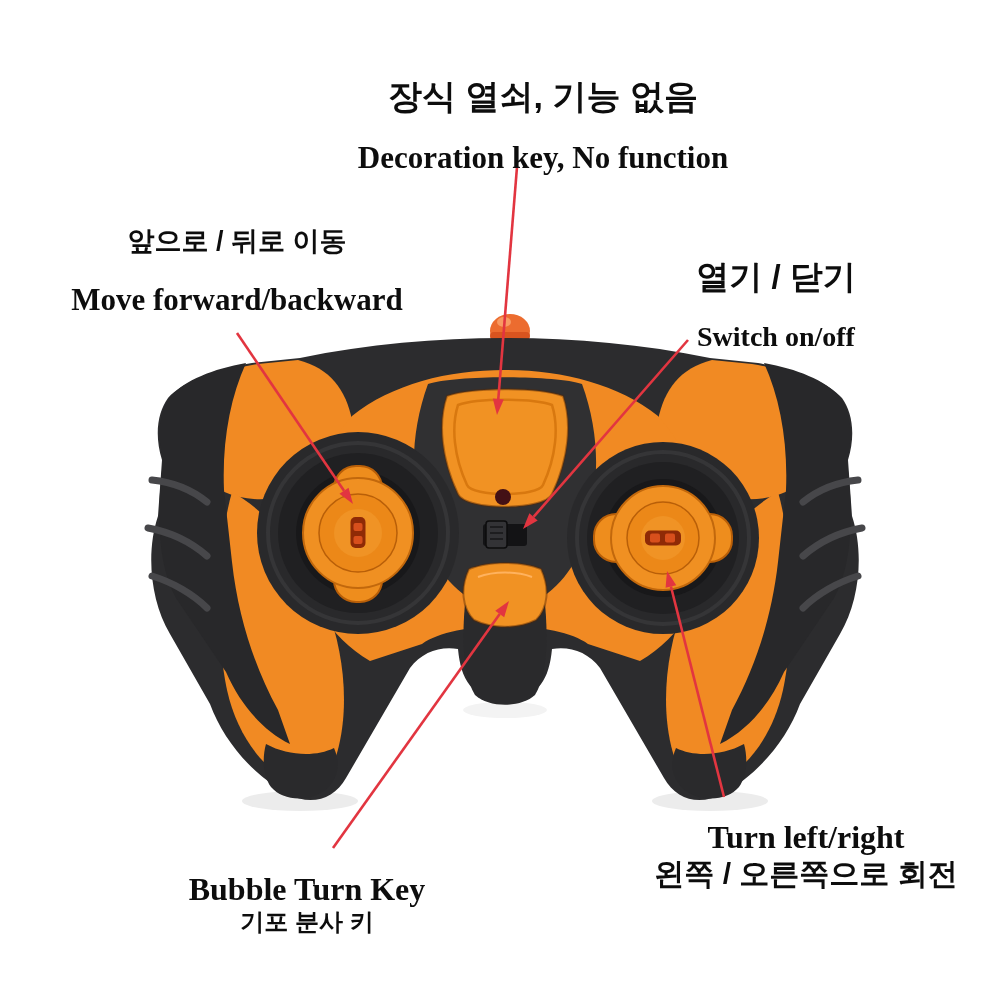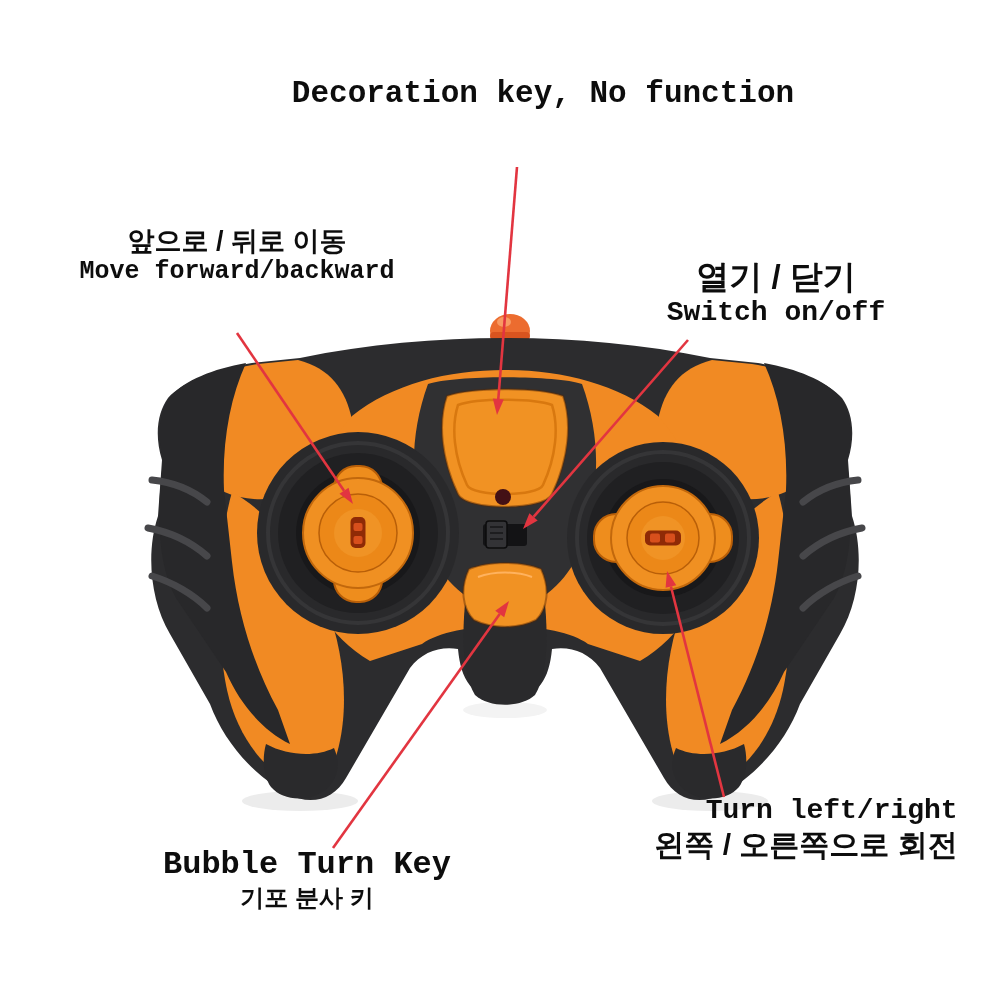--- a/index.html
+++ b/index.html
@@ -1,29 +1,29 @@
 <!DOCTYPE html>
 <html><head>
 <meta charset="utf-8">
 <style>
   html,body{margin:0;padding:0;background:#fff;}
   .stage{position:relative;width:1000px;height:1000px;background:#ffffff;overflow:hidden;}
   .stage svg{position:absolute;left:0;top:0;}
   .label{position:absolute;transform:translateX(-50%);text-align:center;color:#0d0d0d;white-space:nowrap;}
   .ko{font-family:"Liberation Sans","DejaVu Sans",sans-serif;font-weight:700;line-height:1.18;}
-  .en{font-family:Liberation Mono, monospace;font-weight:700;line-height:1.15;}
+  .en{font-family:Liberation Serif, serif;font-weight:700;line-height:1.15;margin-top:24px;}
   #label-decoration .ko{font-size:34px;}
   #label-decoration .en{font-size:31px;}
   #label-move .ko{font-size:27px;}
-  #label-move .en{font-size:25px;}
+  #label-move .en{font-size:31px;}
   #label-switch .ko{font-size:33px;}
   #label-switch .en{font-size:28px;}
   #label-bubble .en{font-size:32px;}
   #label-bubble .ko{font-size:24px;}
-  #label-turn .en{font-size:28px;text-align:right;}
+  #label-turn .en{font-size:32px;}
   #label-turn .ko{font-size:30px;}
   #annotations{pointer-events:none;}
 </style>
 </head>
 <body>
 
 <div class="stage">
 
   <svg width="1000" height="1000" viewBox="0 0 1000 1000">
     <g>
@@ -168,20 +168,21 @@
       <polygon points="353,504 339.4663125386373,493.8467097107316 348.5694293327811,487.67149597903165" fill="#e23540"></polygon>
       <line x1="688" y1="340" x2="533.5225223813603" y2="516.9469289086237" stroke="#e23540" stroke-width="2.6"></line>
       <polygon points="523,529 529.3792791936997,513.3298118400311 537.6657655690209,520.5640459772163" fill="#e23540"></polygon>
       <line x1="333" y1="848" x2="499.71516598791607" y2="614.0304204601406" stroke="#e23540" stroke-width="2.6"></line>
       <polygon points="509,601 504.1943730210894,617.2220821517944 495.2359589547427,610.8387587684867" fill="#e23540"></polygon>
       <line x1="724" y1="797" x2="670.9128659596781" y2="586.5141702962676" stroke="#e23540" stroke-width="2.6"></line>
       <polygon points="667,571 676.2458619990201,585.1691226226283 665.5798699203361,587.8592179699069" fill="#e23540"></polygon>
     </svg>
 
   <div class="label" id="label-decoration" style="left:543px;top:76px;">
+    <div class="ko">장식 열쇠, 기능 없음</div>
     <div class="en">Decoration key, No function</div>
   </div>
 
   <div class="label" id="label-move" style="left:237px;top:226px;">
     <div class="ko">앞으로 / 뒤로 이동</div>
     <div class="en">Move forward/backward</div>
   </div>
 
   <div class="label" id="label-switch" style="left:776px;top:258px;">
     <div class="ko">열기 / 닫기</div>

